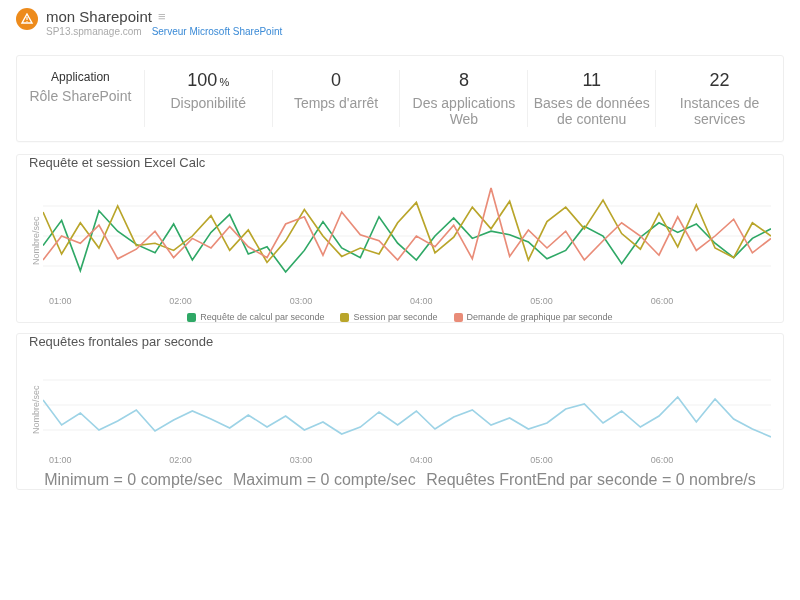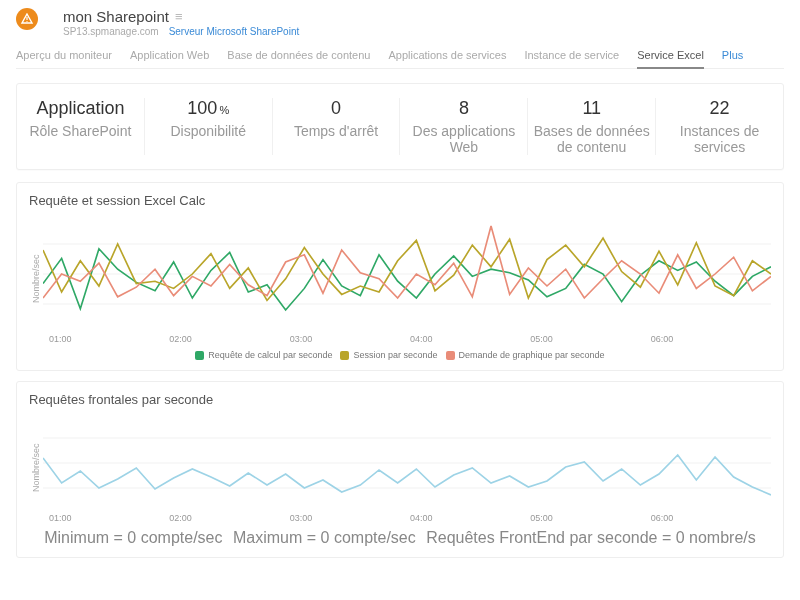--- a/index.html
+++ b/index.html
@@ -15,21 +15,21 @@
 .page {
   padding: 8px 16px;
   background: #fff;
 }
 .header-row {
   display: flex;
   justify-content: space-between;
   align-items: flex-start;
   margin-bottom: 4px;
 }
-.title-block { display: flex; align-items: flex-start; gap: 25px; }
+.title-block { display: flex; align-items: flex-start; gap: 8px; }
 .app-badge {
   width: 22px; height: 22px; border-radius: 50%;
   background: #ed8b1c;
   display: flex; align-items: center; justify-content: center;
   color: #fff; font-weight: bold; font-size: 12px;
   flex-shrink: 0;
 }
 .title-lines { display: flex; flex-direction: column; }
 .page-title {
   font-size: 15px; font-weight: 400; color: #444;
@@ -60,36 +60,36 @@
 }
 .stat {
   flex: 1; text-align: center; border-right: 1px solid #f0f0f0;
 }
 .stat:last-child { border-right: none; }
 .stat-value { font-size: 18px; color: #333; font-weight: 400; }
 .stat-value .pct { font-size: 11px; margin-left: 2px; }
 .stat-label { font-size: 14px; color: #999; margin-top: 4px; }
 .chart-card {
   background: #fff; border: 1px solid #eee; border-radius: 3px;
-  padding: 10px 12px; margin-bottom: 10px;
+  padding: 0 12px; margin-bottom: 10px;
 }
 .chart-title { font-size: 13px; color: #555; margin-bottom: 6px; }
 .chart-wrap { display: flex; }
 .ylab {
   writing-mode: vertical-rl; transform: rotate(180deg);
   font-size: 9px; color: #aaa; text-align: center; padding: 0 2px;
 }
 .plot { flex: 1; }
 svg { display: block; width: 100%; }
 .xaxis-ticks {
   display: flex; font-size: 9px; color: #999; padding-left: 6px; justify-content: center;
 }
 .xaxis-ticks span { flex: 1; }
 .legend {
-  display: flex; justify-content: center; gap: 8px;
+  display: flex; justify-content: center; gap: 16px;
   font-size: 9px; color: #777; margin-top: 6px; flex-wrap: wrap;
 }
 .leg-item { display: flex; align-items: center; gap: 4px; }
 .leg-sw { width: 9px; height: 9px; border-radius: 2px; }
 .substats {
   display: flex; justify-content: space-around;
   font-size: 16px; color: #888; margin-top: 6px; padding: 0 10px;
 }
 </style>
 </head>
@@ -111,34 +111,25 @@
           <span class="menu-burger">≡</span>
         </div>
         <div class="sub-line">
           <span class="subhost">SP13.spmanage.com</span>
           <span class="sublink">Serveur Microsoft SharePoint</span>
         </div>
       </div>
     </div>
   </div>
 
-  <div class="tabs" id="tabs">
-      <span class="tab">Aperçu du moniteur</span>
-      <span class="tab">Application Web</span>
-      <span class="tab">Base de données de contenu</span>
-      <span class="tab">Applications de services</span>
-      <span class="tab">Instance de service</span>
-      <span class="tab active">Service Excel</span>
-      <span class="tab plus">Plus</span>
-    </div>
 
   <div class="content">
     <div class="stats-card" id="stats">
         <div class="stat">
-          <div class="stat-value" style="font-size: 18px; font-weight: 400;">Application</div>
+          <div class="stat-value" style="font-size: 12px; font-weight: 400;">Application</div>
           <div class="stat-label">Rôle SharePoint</div>
         </div>
         <div class="stat">
           <div class="stat-value">100<span class="pct">%</span></div>
           <div class="stat-label">Disponibilité</div>
         </div>
         <div class="stat">
           <div class="stat-value">0</div>
           <div class="stat-label">Temps d'arrêt</div>
         </div>

